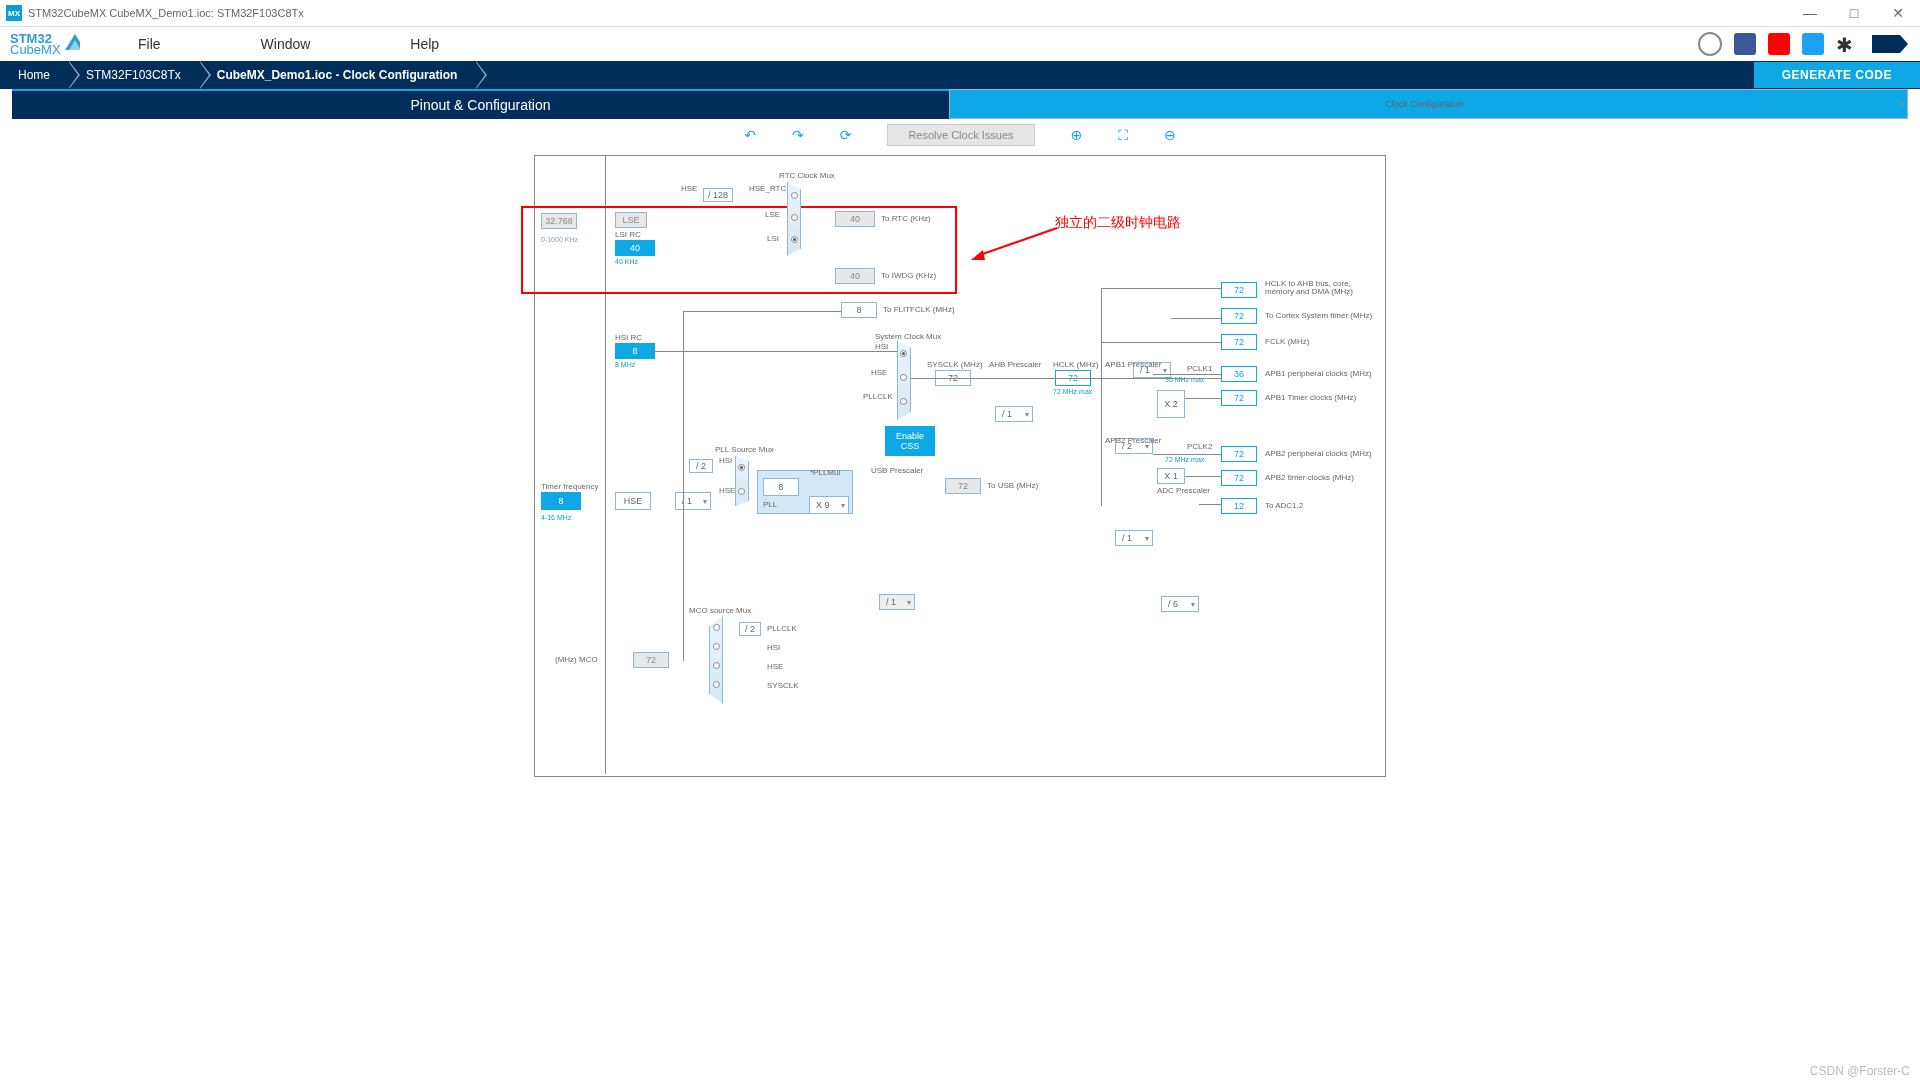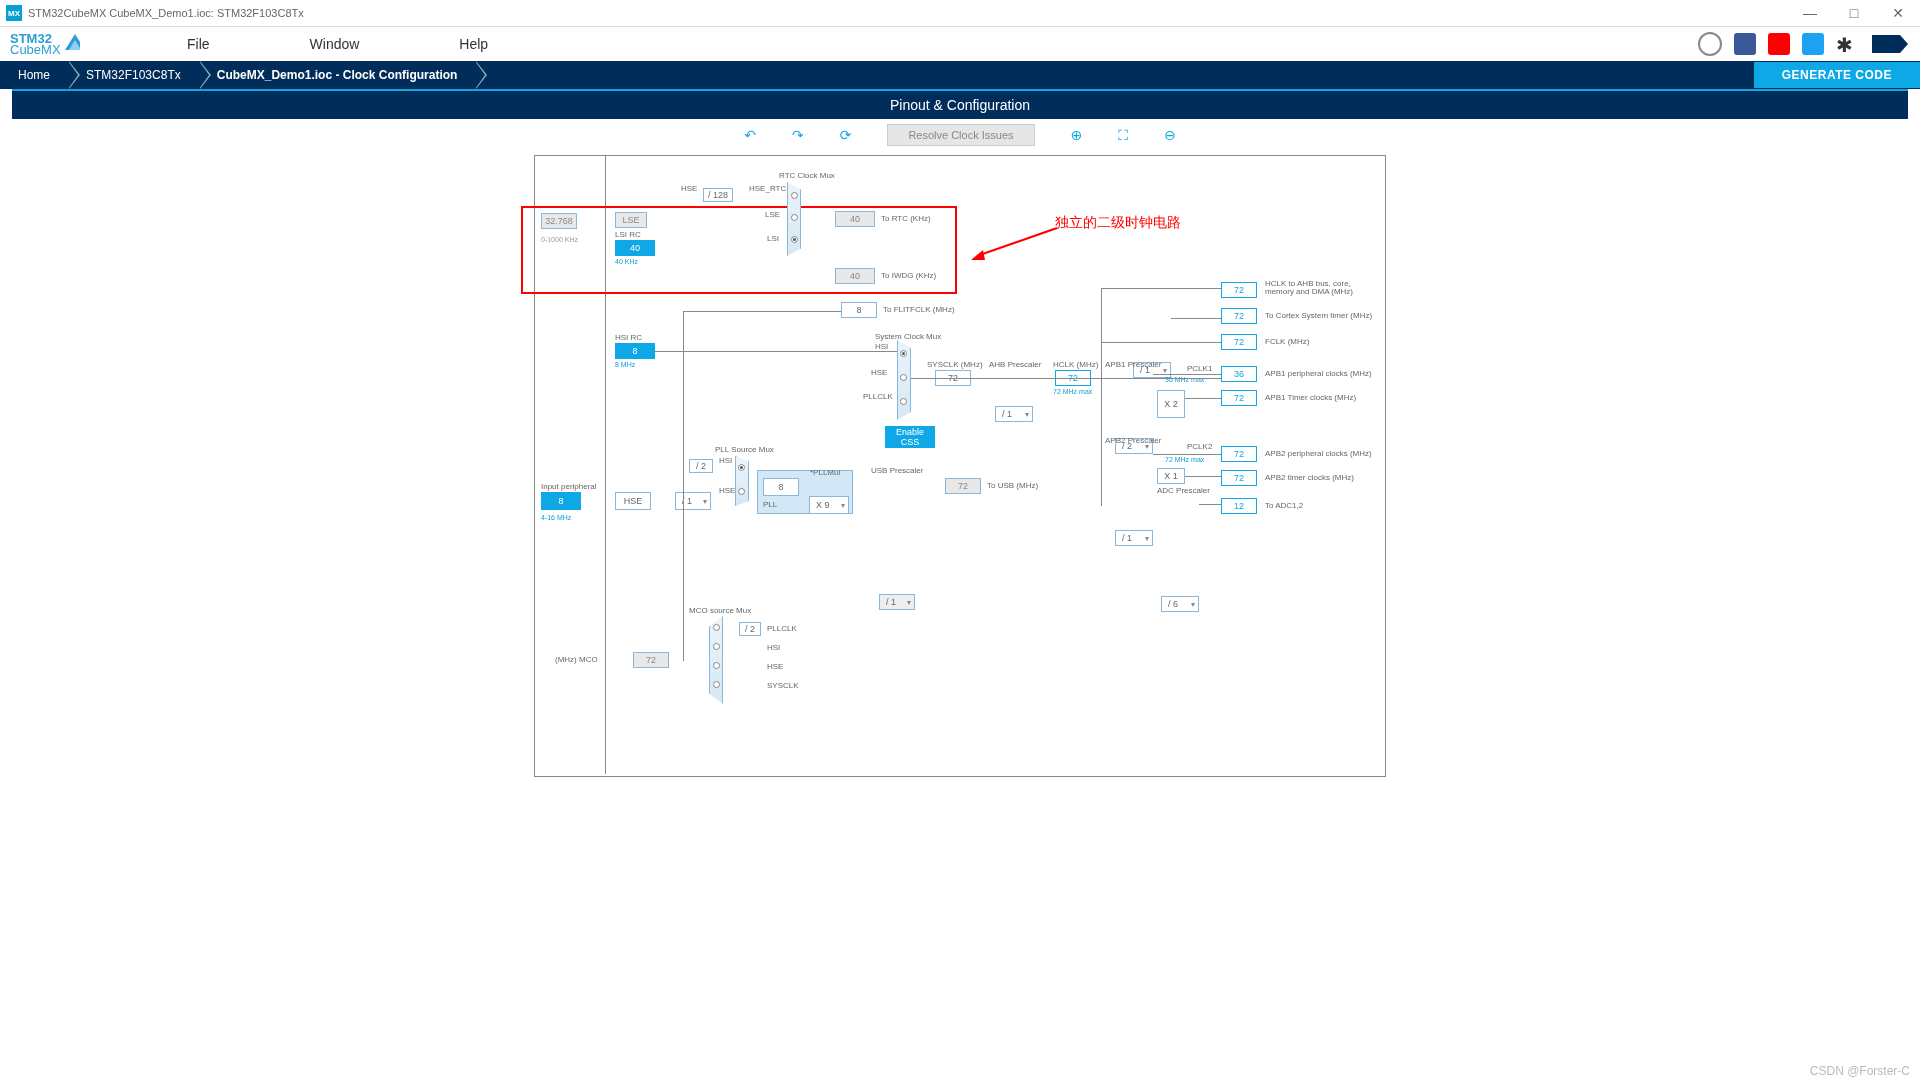--- a/index.html
+++ b/index.html
@@ -4,21 +4,21 @@
 <style>
 html,body{margin:0;padding:0;font-family:Arial,Helvetica,sans-serif;font-size:12px;color:#222;background:#fff;width:1920px;height:1080px;overflow:hidden}
 .titlebar{height:26px;background:#fff;border-bottom:1px solid #ddd;display:flex;align-items:center;padding:0 6px;position:relative}
 .titlebar .ico{width:16px;height:16px;background:#0a9ed6;color:#fff;font-size:8px;font-weight:bold;display:flex;align-items:center;justify-content:center;margin-right:6px}
 .titlebar .ttl{color:#666;font-size:11px}
 .winbtns{position:absolute;right:0;top:0;display:flex}
 .winbtns div{width:44px;height:26px;display:flex;align-items:center;justify-content:center;color:#666;font-size:14px}
 .topbar{height:34px;display:flex;align-items:center;padding:0 10px}
 .logo{width:70px;display:flex;align-items:center}
 .logo-txt{color:#2b9fd4;font-weight:bold;font-size:13px;line-height:11px}
-.menu{display:flex;gap:100px;margin-left:107px}
+.menu{display:flex;gap:100px;margin-left:58px}
 .menu span{font-size:14px;color:#333}
 .social{margin-left:auto;display:flex;gap:12px;align-items:center}
 .social div{width:22px;height:22px;border-radius:3px}
 .crumbs{height:28px;background:#002d5a;display:flex;align-items:center;color:#fff;font-size:12px}
 .crumb{padding:0 18px;position:relative;height:28px;display:flex;align-items:center}
 .crumb:after{content:"";position:absolute;right:-10px;top:0;border-left:10px solid #002d5a;border-top:14px solid transparent;border-bottom:14px solid transparent;z-index:2}
 .crumb:before{content:"";position:absolute;right:-12px;top:0;border-left:11px solid #8ab;border-top:14px solid transparent;border-bottom:14px solid transparent;z-index:1}
 .crumb.active{font-weight:bold}
 .genbtn{margin-left:auto;background:#0fa8e6;padding:6px 28px;font-weight:bold;letter-spacing:0.5px}
 .tabs{height:30px;display:flex;padding:0 12px;gap:0}
@@ -86,20 +86,21 @@
 
 <div class="crumbs">
   <div class="crumb">Home</div>
   <div class="crumb">STM32F103C8Tx</div>
   <div class="crumb active">CubeMX_Demo1.ioc - Clock Configuration</div>
   <div class="genbtn">GENERATE CODE</div>
 </div>
 
 <div class="tabs">
   <div class="tab">Pinout &amp; Configuration</div>
+  <div class="tab sel">Clock Configuration</div>
 </div>
 
 <div class="toolbar">
   <span>↶</span>
   <span>↷</span>
   <span>⟳</span>
   <div class="btn">Resolve Clock Issues</div>
   <span>⊕</span>
   <span>⛶</span>
   <span>⊖</span>
@@ -136,21 +137,21 @@
 
   <div class="box grey" style="left:300px;top:55px;width:40px;height:16px">40</div>
   <div class="lbl" style="left:346px;top:58px">To RTC (KHz)</div>
   <div class="box grey" style="left:300px;top:112px;width:40px;height:16px">40</div>
   <div class="lbl" style="left:346px;top:115px">To IWDG (KHz)</div>
 
   <div class="lbl" style="left:80px;top:177px">HSI RC</div>
   <div class="box blue" style="left:80px;top:187px;width:40px;height:16px">8</div>
   <div class="lblsm" style="left:80px;top:205px;color:#0a9ed6">8 MHz</div>
 
-  <div class="lbl" style="left:6px;top:326px">Input peripheral</div>
+  <div class="lbl" style="left:6px;top:326px">Timer frequency</div>
   <div class="box blue" style="left:6px;top:336px;width:40px;height:18px">8</div>
   <div class="lblsm" style="left:6px;top:358px;color:#0a9ed6">4-16 MHz</div>
   <div class="box" style="left:80px;top:336px;width:36px;height:18px">HSE</div>
   <div class="sel" style="left:140px;top:336px;width:36px;height:18px">/ 1</div>
 
   <div class="lbl" style="left:180px;top:289px">PLL Source Mux</div>
   <div class="box" style="left:154px;top:303px;width:24px;height:14px">/ 2</div>
   <div class="lbl" style="left:184px;top:300px">HSI</div>
   <div class="lbl" style="left:184px;top:330px">HSE</div>
   <div class="mux tall" style="left:200px;top:300px;height:50px"></div>
@@ -164,21 +165,21 @@
   <div class="lbl" style="left:228px;top:344px;z-index:2">PLL</div>
 
   <div class="lbl" style="left:340px;top:176px">System Clock Mux</div>
   <div class="lbl" style="left:340px;top:186px">HSI</div>
   <div class="lbl" style="left:336px;top:212px">HSE</div>
   <div class="lbl" style="left:328px;top:236px">PLLCLK</div>
   <div class="mux tall" style="left:362px;top:184px;height:80px"></div>
   <div class="radio on" style="left:365px;top:194px"></div>
   <div class="radio" style="left:365px;top:218px"></div>
   <div class="radio" style="left:365px;top:242px"></div>
-  <div class="box blue" style="left:350px;top:270px;width:50px;height:22px">Enable CSS</div>
+  <div class="box blue" style="left:350px;top:270px;width:50px;height:30px">Enable CSS</div>
 
   <div class="box" style="left:306px;top:146px;width:36px;height:16px">8</div>
   <div class="lbl" style="left:348px;top:149px">To FLITFCLK (MHz)</div>
 
   <div class="lbl" style="left:392px;top:204px">SYSCLK (MHz)</div>
   <div class="box" style="left:400px;top:214px;width:36px;height:16px">72</div>
   <div class="lbl" style="left:454px;top:204px">AHB Prescaler</div>
   <div class="sel" style="left:460px;top:214px;width:38px;height:16px">/ 1</div>
   <div class="lbl" style="left:518px;top:204px">HCLK (MHz)</div>
   <div class="box bluebd" style="left:520px;top:214px;width:36px;height:16px">72</div>

